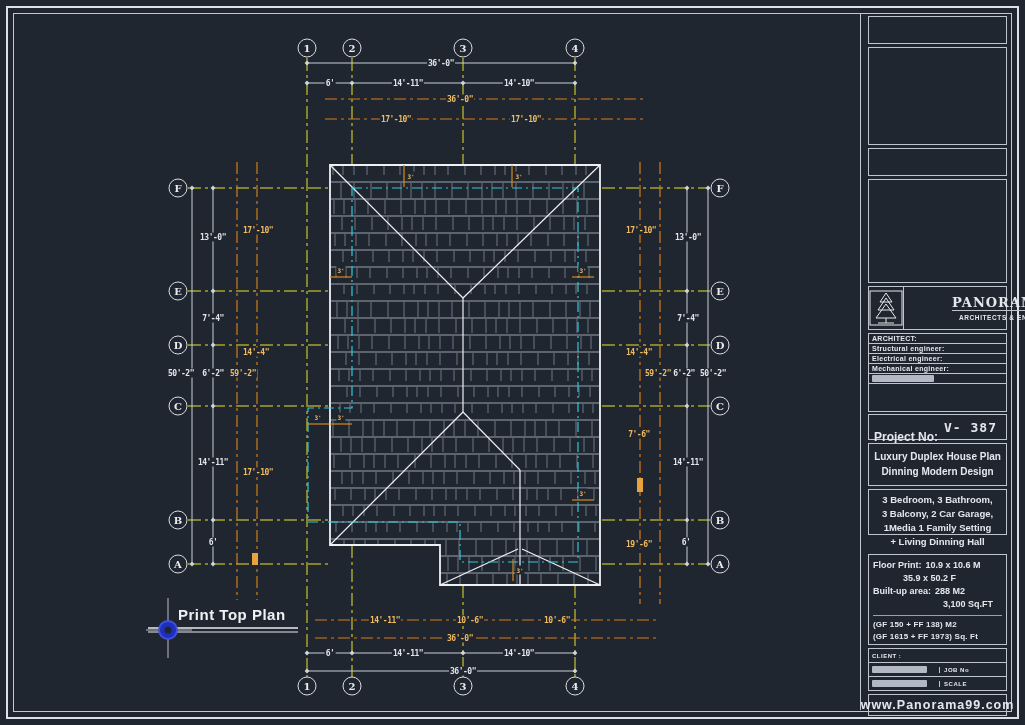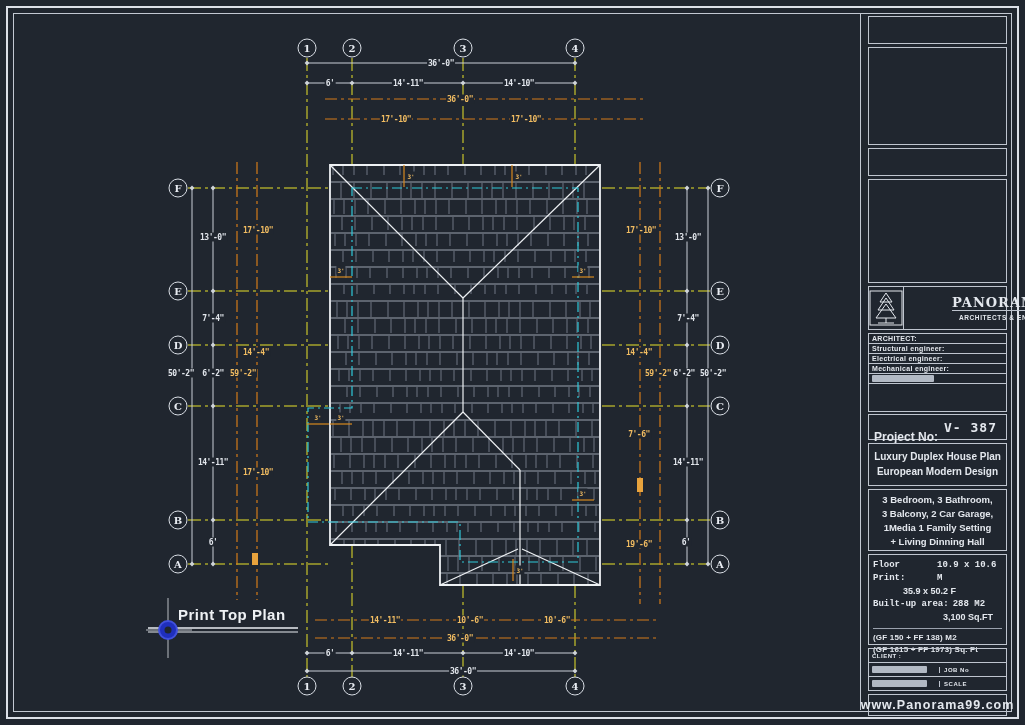--- a/index.html
+++ b/index.html
@@ -30,21 +30,21 @@
   .brand{font:bold 13px "DejaVu Serif",serif;letter-spacing:1px;text-align:center;}
   .tagline{font:bold 6.5px "Liberation Sans",sans-serif;letter-spacing:0.6px;text-align:center;
            border-top:1px solid #bfc5cf;padding-top:3px;}
   .proj{display:flex;align-items:center;gap:6px;padding:4px 5px;}
   .proj .pl{font:bold 12px "Liberation Sans",sans-serif;margin-top:20px;}
   .proj .pv{font:bold 13px "DejaVu Sans Mono",monospace;letter-spacing:1px;}
   .centerlines{text-align:center;font-weight:bold;}
   .desc1{font-size:10px;line-height:15px;padding-top:5px;}
   .desc2{font-size:9.5px;line-height:14px;padding-top:3px;}
   .floor{font:bold 9px "Liberation Sans",sans-serif;padding:4px 4px 0 4px;box-sizing:border-box;}
-  .floor .fl{display:flex;gap:4px;line-height:13px;font-family:Liberation Mono, monospace;}
+  .floor .fl{display:flex;gap:4px;line-height:13px;}
   .floor .ind{margin-left:30px;line-height:13px;}
   .floor .gfsep{border-top:1px solid #9aa1ad;margin:4px 0 3px 0;}
   .floor .gf{font-size:8px;line-height:12px;letter-spacing:0.2px;}
   .clientlbl{font:bold 6px "Liberation Sans",sans-serif;letter-spacing:0.5px;}
   .web{display:flex;align-items:center;justify-content:center;
        font:bold 12.5px "Liberation Sans",sans-serif;letter-spacing:1px;}
   .split{display:flex;width:100%;align-items:center;}
   .split .lcell{width:52%;display:flex;align-items:center;}
   .split .rcell{width:48%;border-left:1px solid #bfc5cf;padding-left:4px;
                 font:bold 6px "Liberation Sans",sans-serif;letter-spacing:0.5px;}
@@ -803,24 +803,24 @@
     <div class="row" style="height:9px;"></div>
   </div>
 
   <div class="tb proj" style="top:414px;height:26px;">
     <span class="pl">Project No:</span>
     <span class="pv">V- 387</span>
   </div>
 
   <div class="tb centerlines desc1" style="top:443px;height:43px;">
     <div>Luxury Duplex House Plan</div>
-    <div>European Modern Design</div>
+    <div>Dinning Modern Design</div>
   </div>
 
-  <div class="tb centerlines desc2" style="top:489px;height:62px;">
+  <div class="tb centerlines desc2" style="top:489px;height:46px;">
     <div>3 Bedroom, 3 Bathroom,</div>
     <div>3 Balcony, 2 Car Garage,</div>
     <div>1Media 1 Family Setting</div>
     <div>+ Living Dinning Hall</div>
   </div>
 
   <div class="tb floor" style="top:554px;height:91px;">
     <div class="fl">
       <span>Floor Print:</span>
       <span>10.9 x 10.6 M</span>

